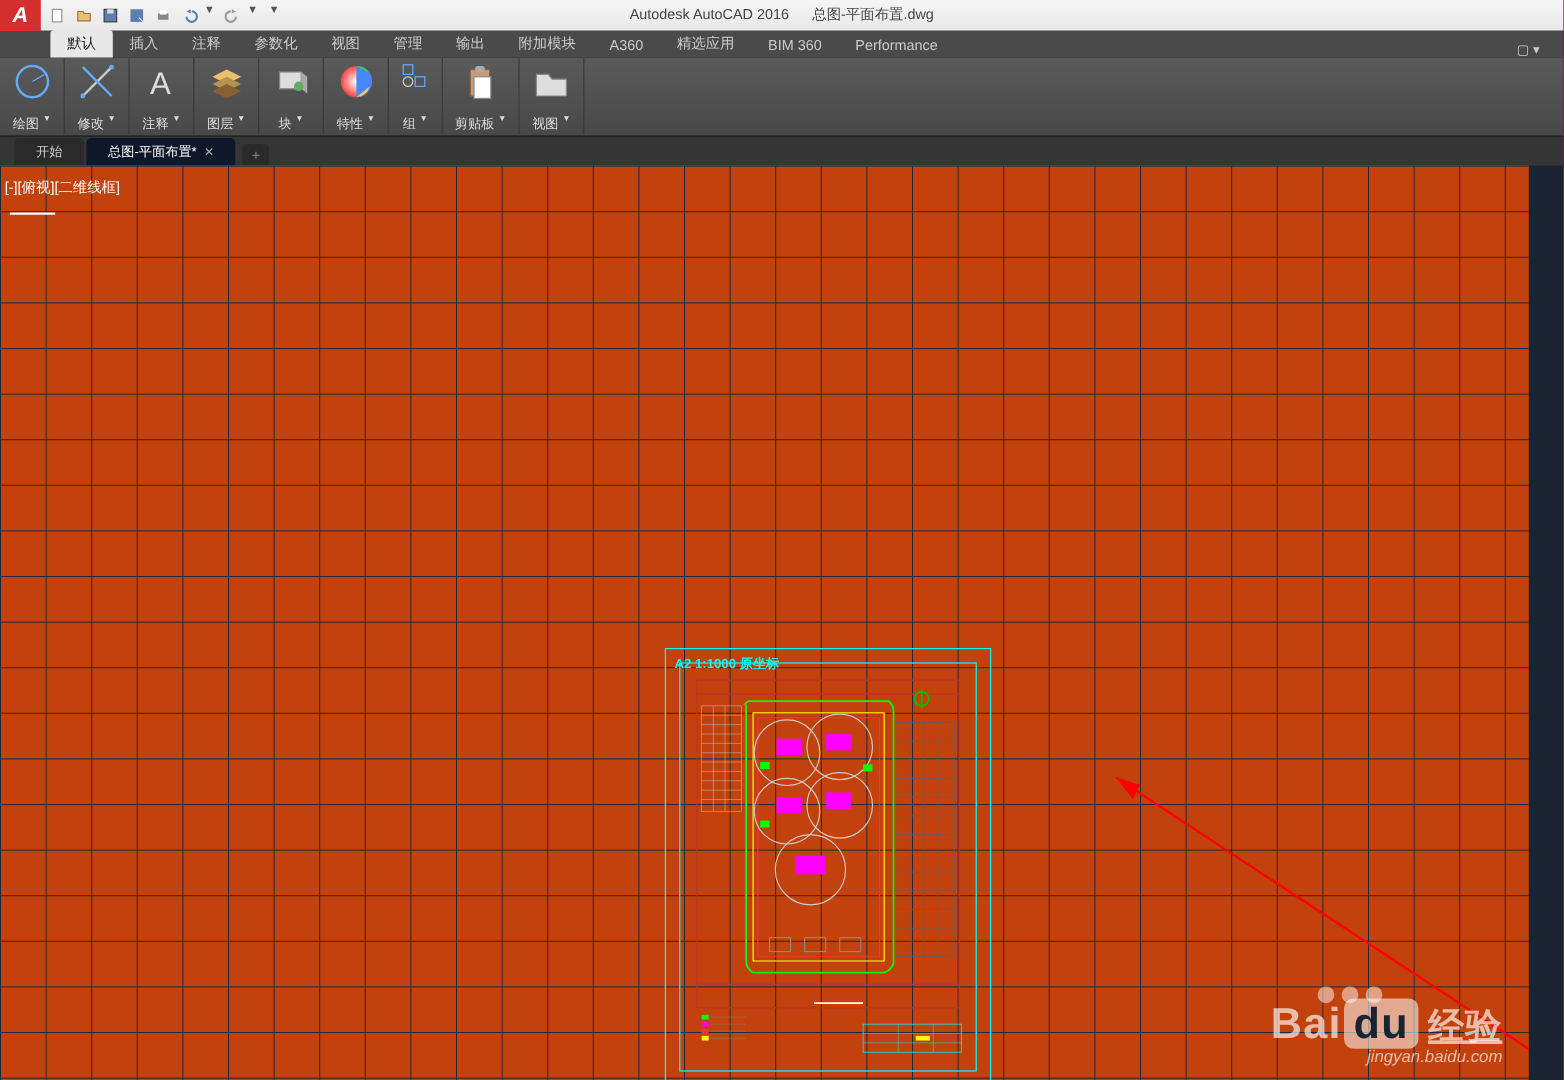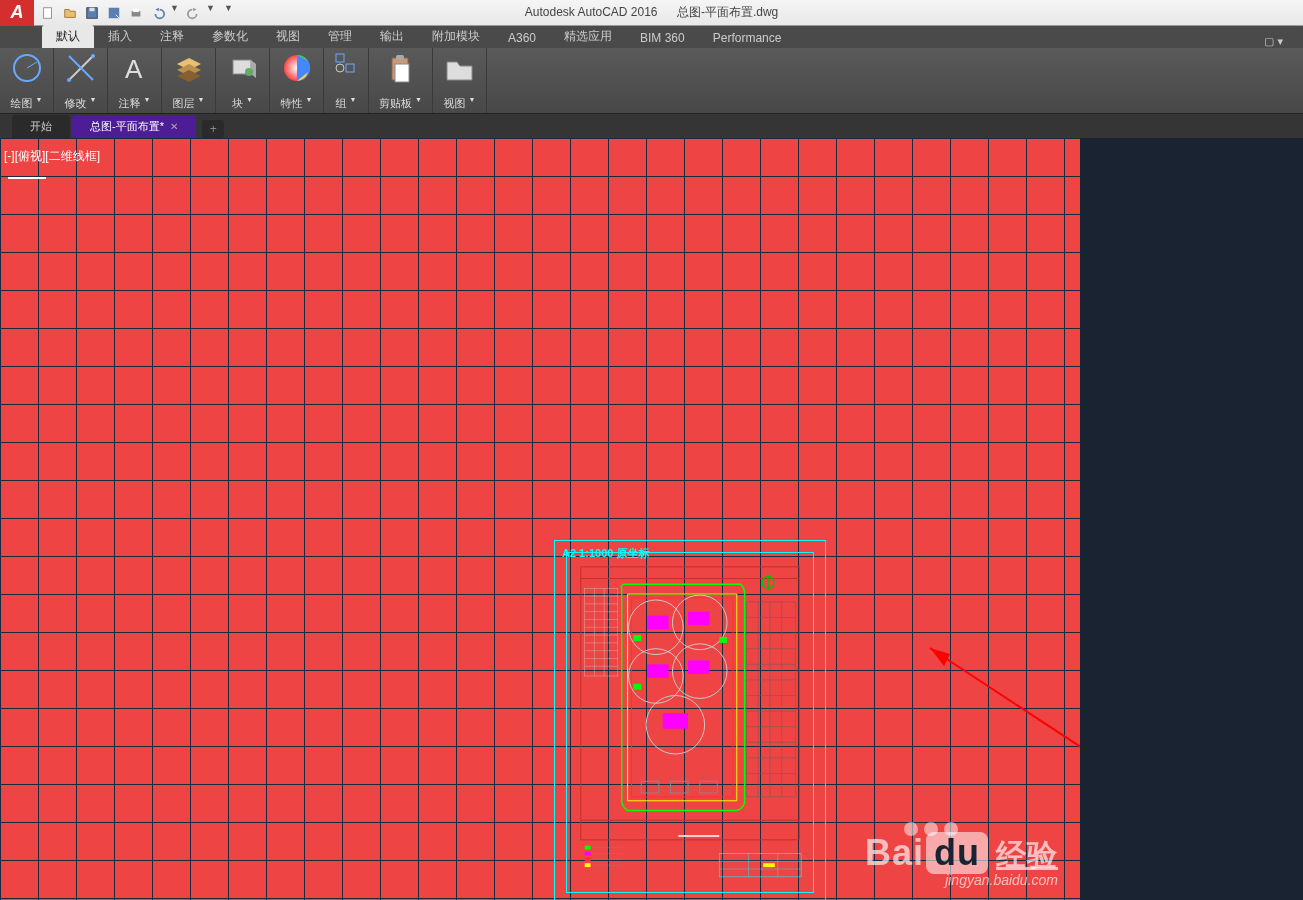--- a/index.html
+++ b/index.html
@@ -24,26 +24,26 @@
 
 .ribbon { height:66px; background:linear-gradient(#5a5a5a,#484848); display:flex; border-bottom:1px solid #222; }
 .panel { display:flex; flex-direction:column; align-items:center; justify-content:space-between; padding:4px 10px 2px; border-right:1px solid #3a3a3a; min-width:54px; }
 .panel-icon { width:32px; height:32px; display:flex; align-items:center; justify-content:center; }
 .panel-label { font-size:11px; color:#ddd; display:flex; align-items:flex-start; gap:3px; }
 .panel-label .dd { font-size:7px; }
 
 
 .filetabs { height:24px; background:#353535; display:flex; align-items:flex-end; padding-left:12px; gap:0; }
 .ftab { padding:4px 18px; font-size:11px; color:#ccc; background:#2a2a2a; border-radius:4px 4px 0 0; margin-right:2px; display:flex; align-items:center; gap:6px; cursor:pointer; }
-.ftab.active { background:#4c1d95; color:#fff; }
+.ftab.active { background:#0f172a; color:#fff; }
 .ftab-close { font-size:10px; color:#aaa; }
 .ftab-add { width:22px; height:18px; background:#2a2a2a; border-radius:3px; color:#888; display:flex; align-items:center; justify-content:center; font-size:12px; cursor:pointer; margin-left:4px; }
 
 
-.canvas { position:relative; width:1080px; height:762px; background:#ef4444; overflow:hidden; }
+.canvas { position:relative; width:1274px; height:762px; background:#c2410c; overflow:hidden; }
 .grid { position:absolute; inset:0; background-image:
   linear-gradient(#1a2b3d 1px, transparent 1px),
   linear-gradient(90deg,#1a2b3d 1px, transparent 1px);
   background-size:38px 38px; }
 .viewlabel { position:absolute; top:10px; left:4px; color:#fff; font-size:12px; }
 .ucs { position:absolute; top:32px; left:8px; }
 
 
 .sheet-label { position:absolute; top:408px; left:562px; color:#00ffff; font-size:11px; font-weight:bold; }
 .sheet-outer { position:absolute; top:402px; left:554px; width:272px; height:365px; border:1px solid #00ffff; }

